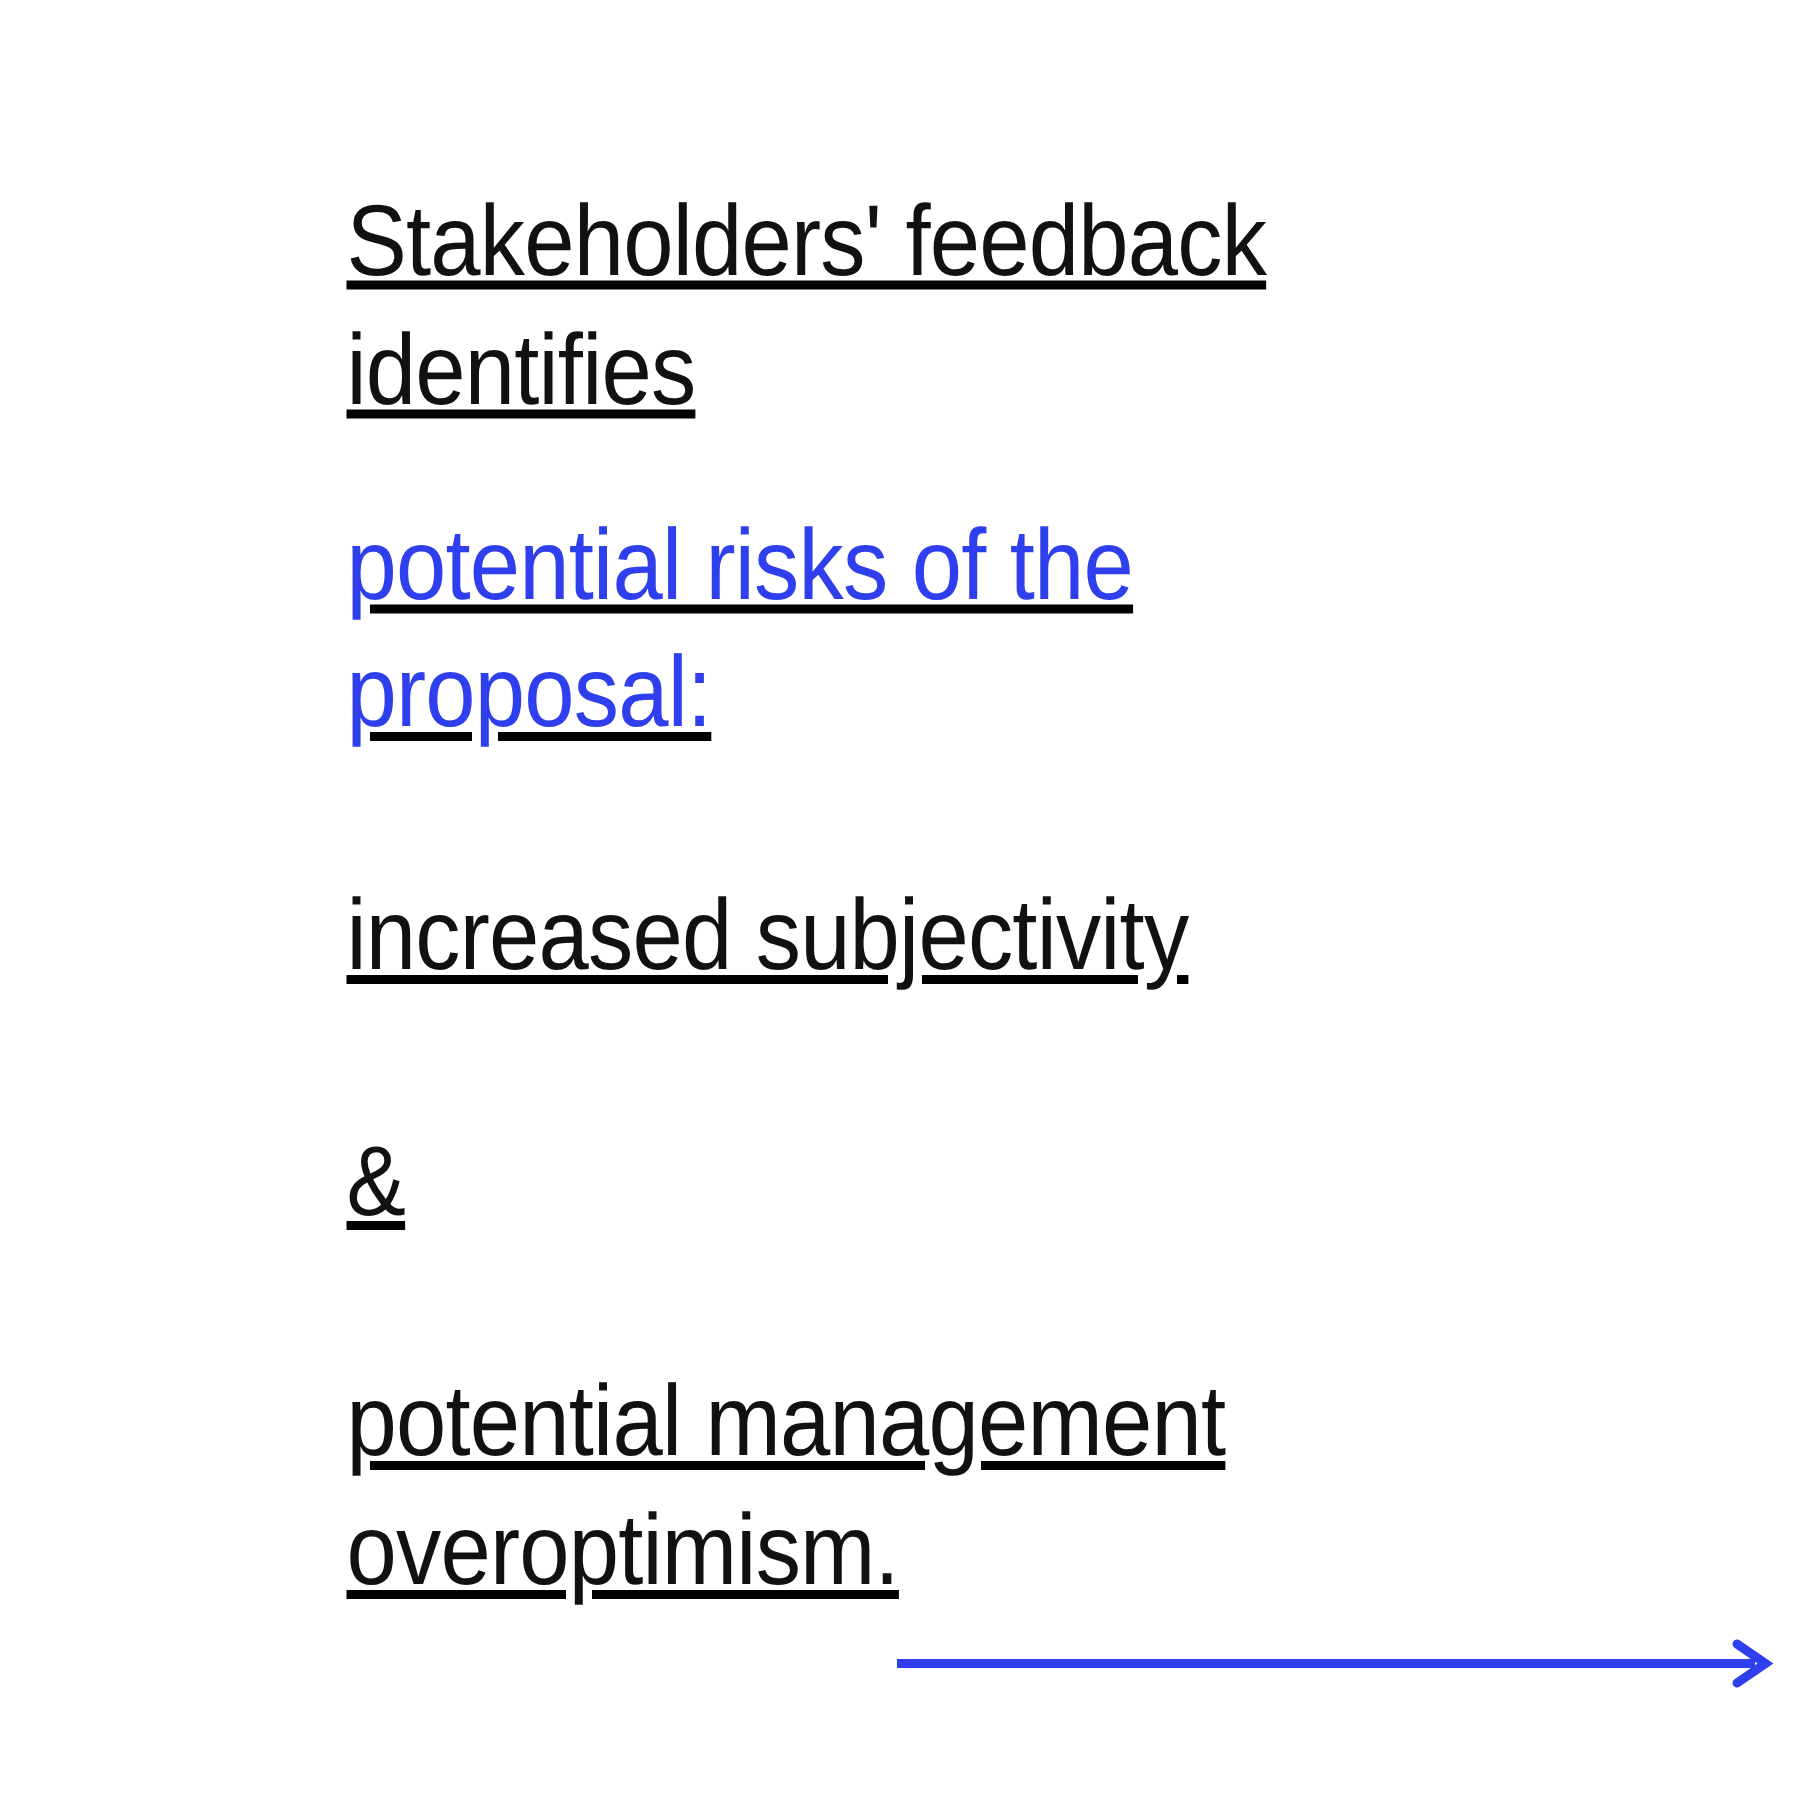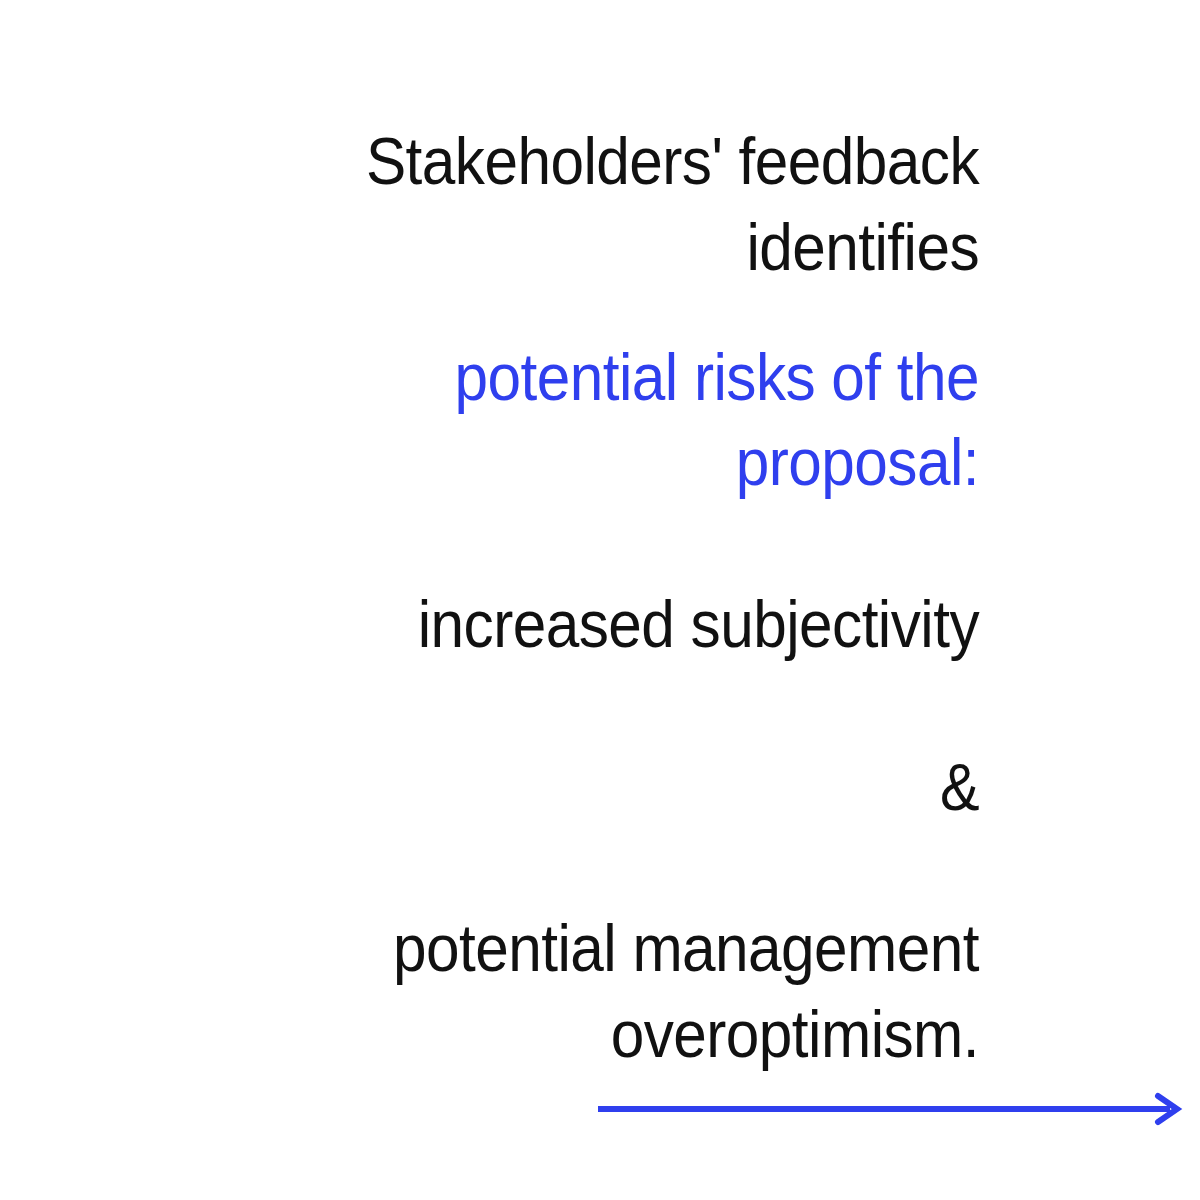--- a/index.html
+++ b/index.html
@@ -18,24 +18,25 @@
     width: 1200px;
     height: 1200px;
     background: #ffffff;
     overflow: hidden;
     box-sizing: border-box;
   }
 
   
   .text-column {
     position: absolute;
-    left: 200px;
+    left: 190px;
     top: 118px;
     width: 820px;
-    text-align: right;
+    text-align: left;
+    text-decoration: underline;
   }
 
   .line-block {
     font-size: 67px;
     line-height: 1.28;
     letter-spacing: -0.6px;
     font-weight: 400;
     color: #111111;
     transform: scaleX(0.90);
     transform-origin: 50% 50%;

